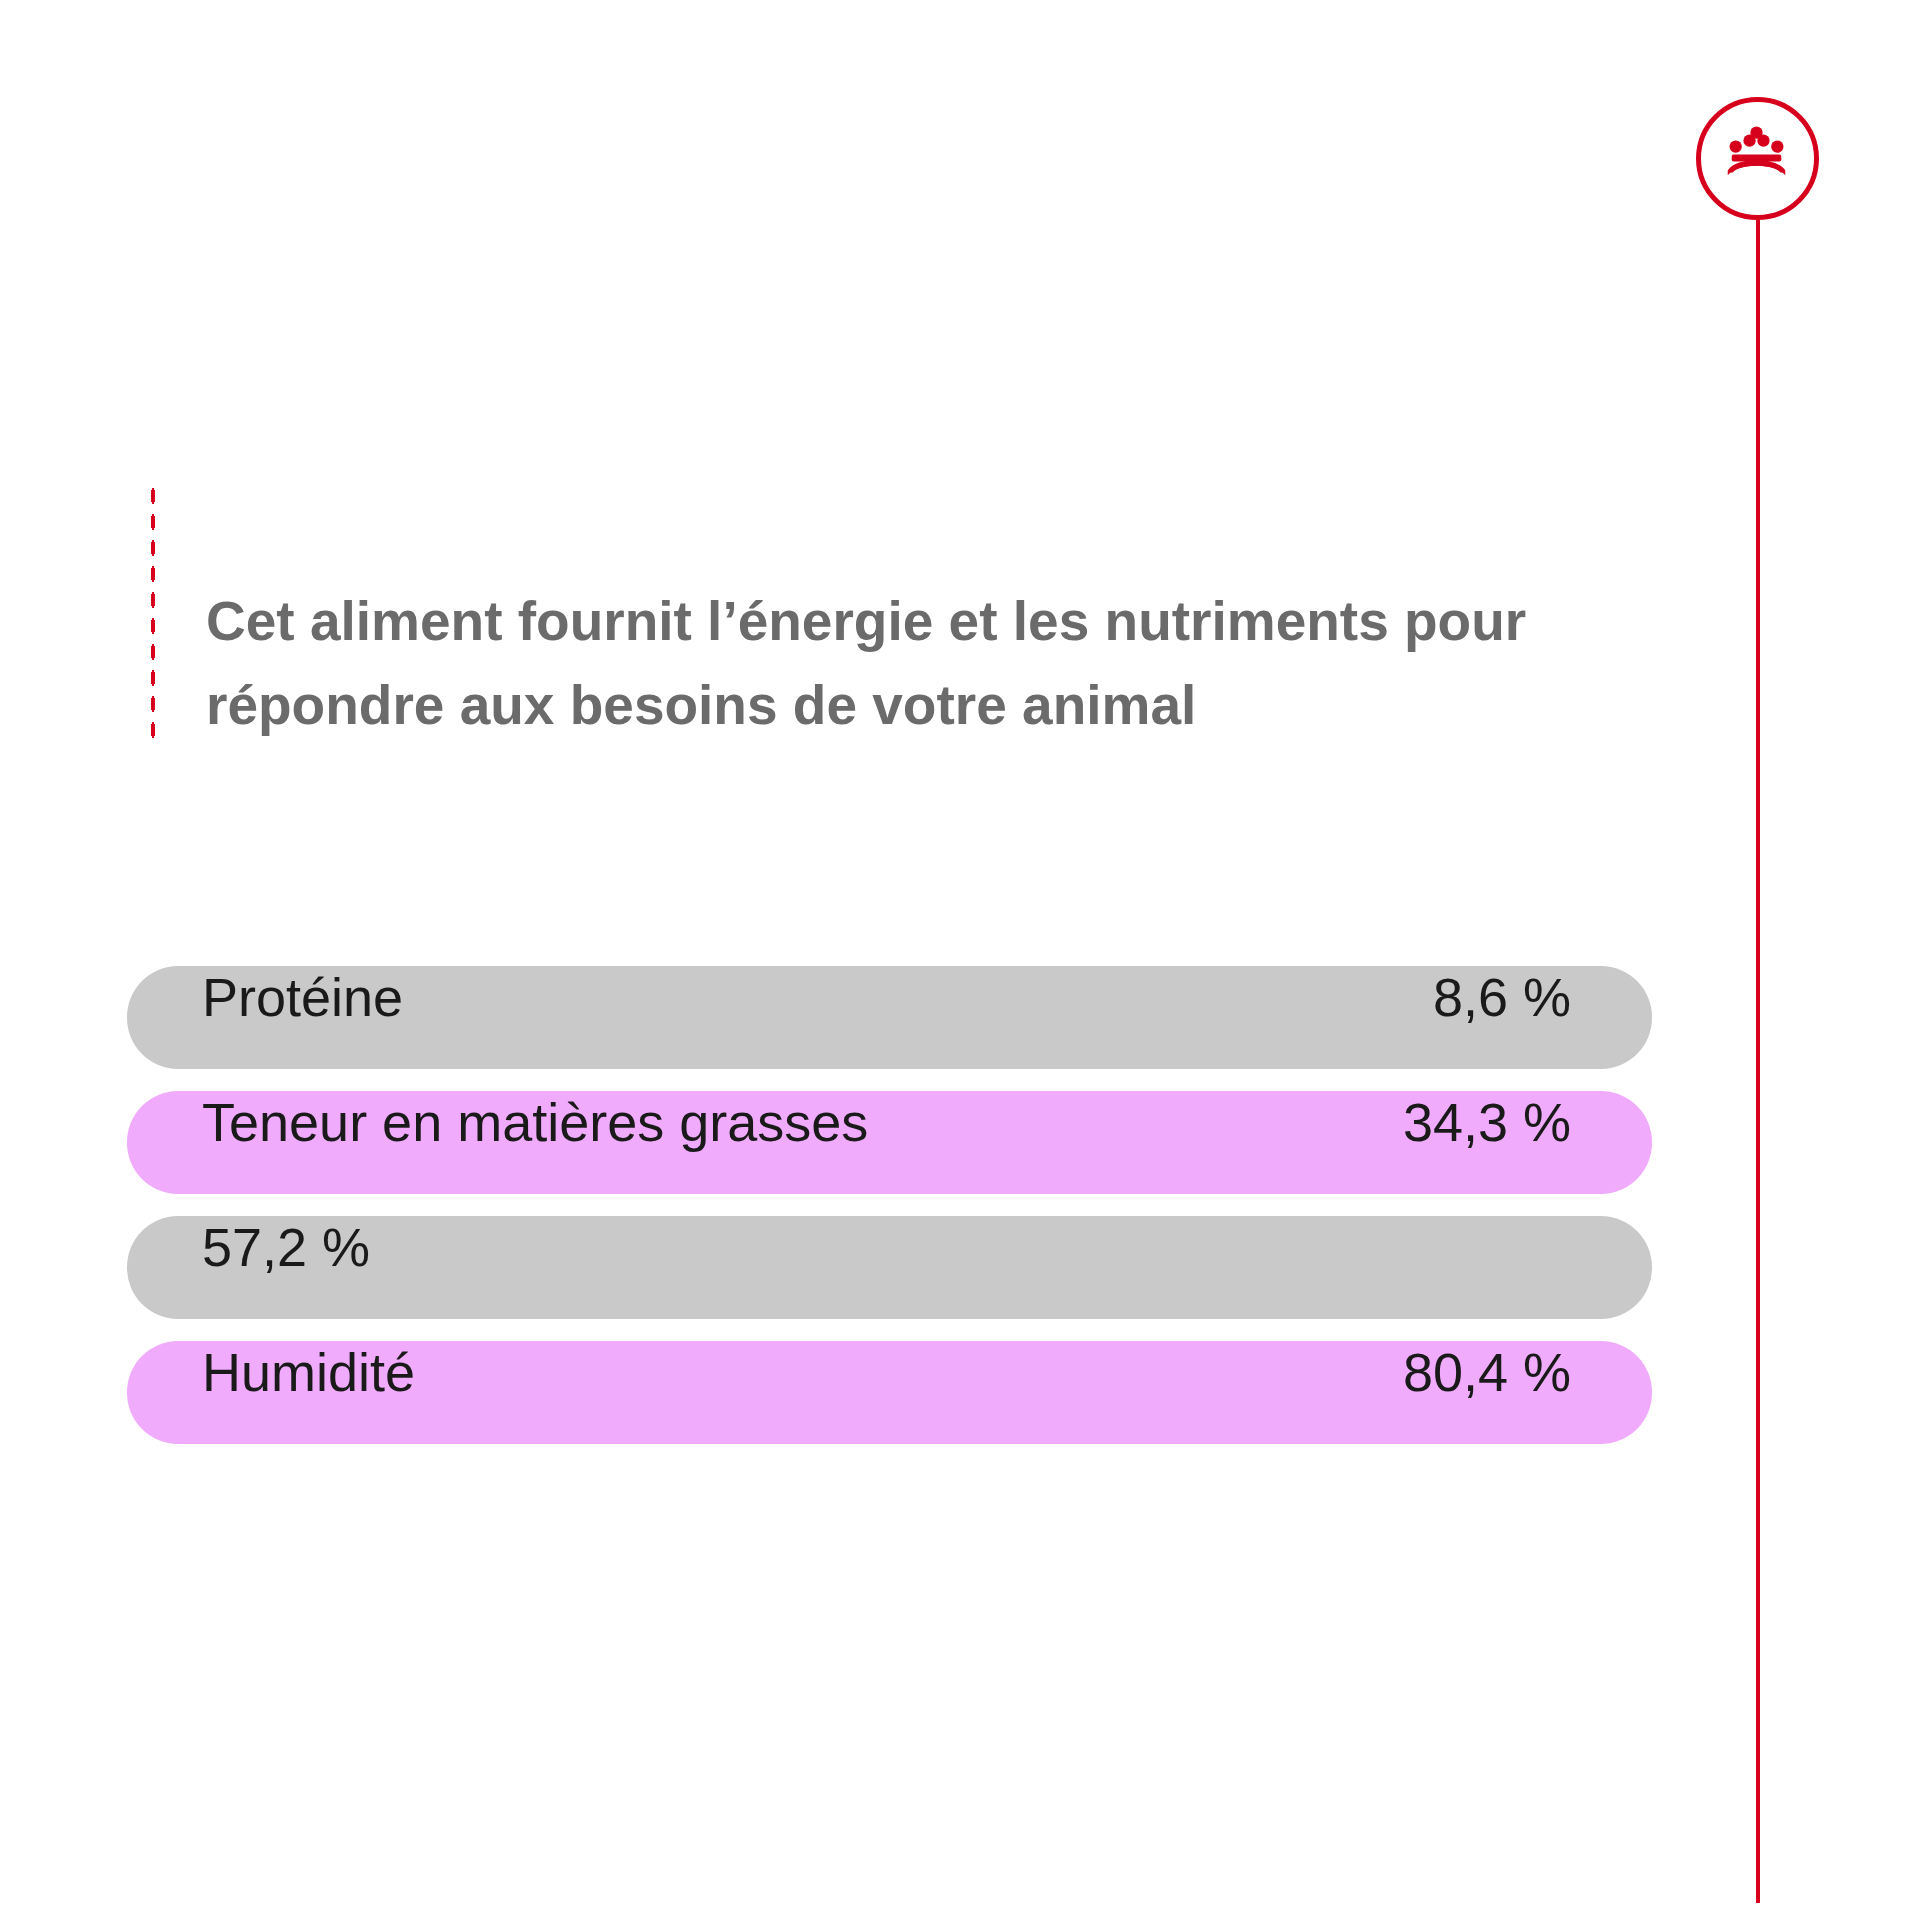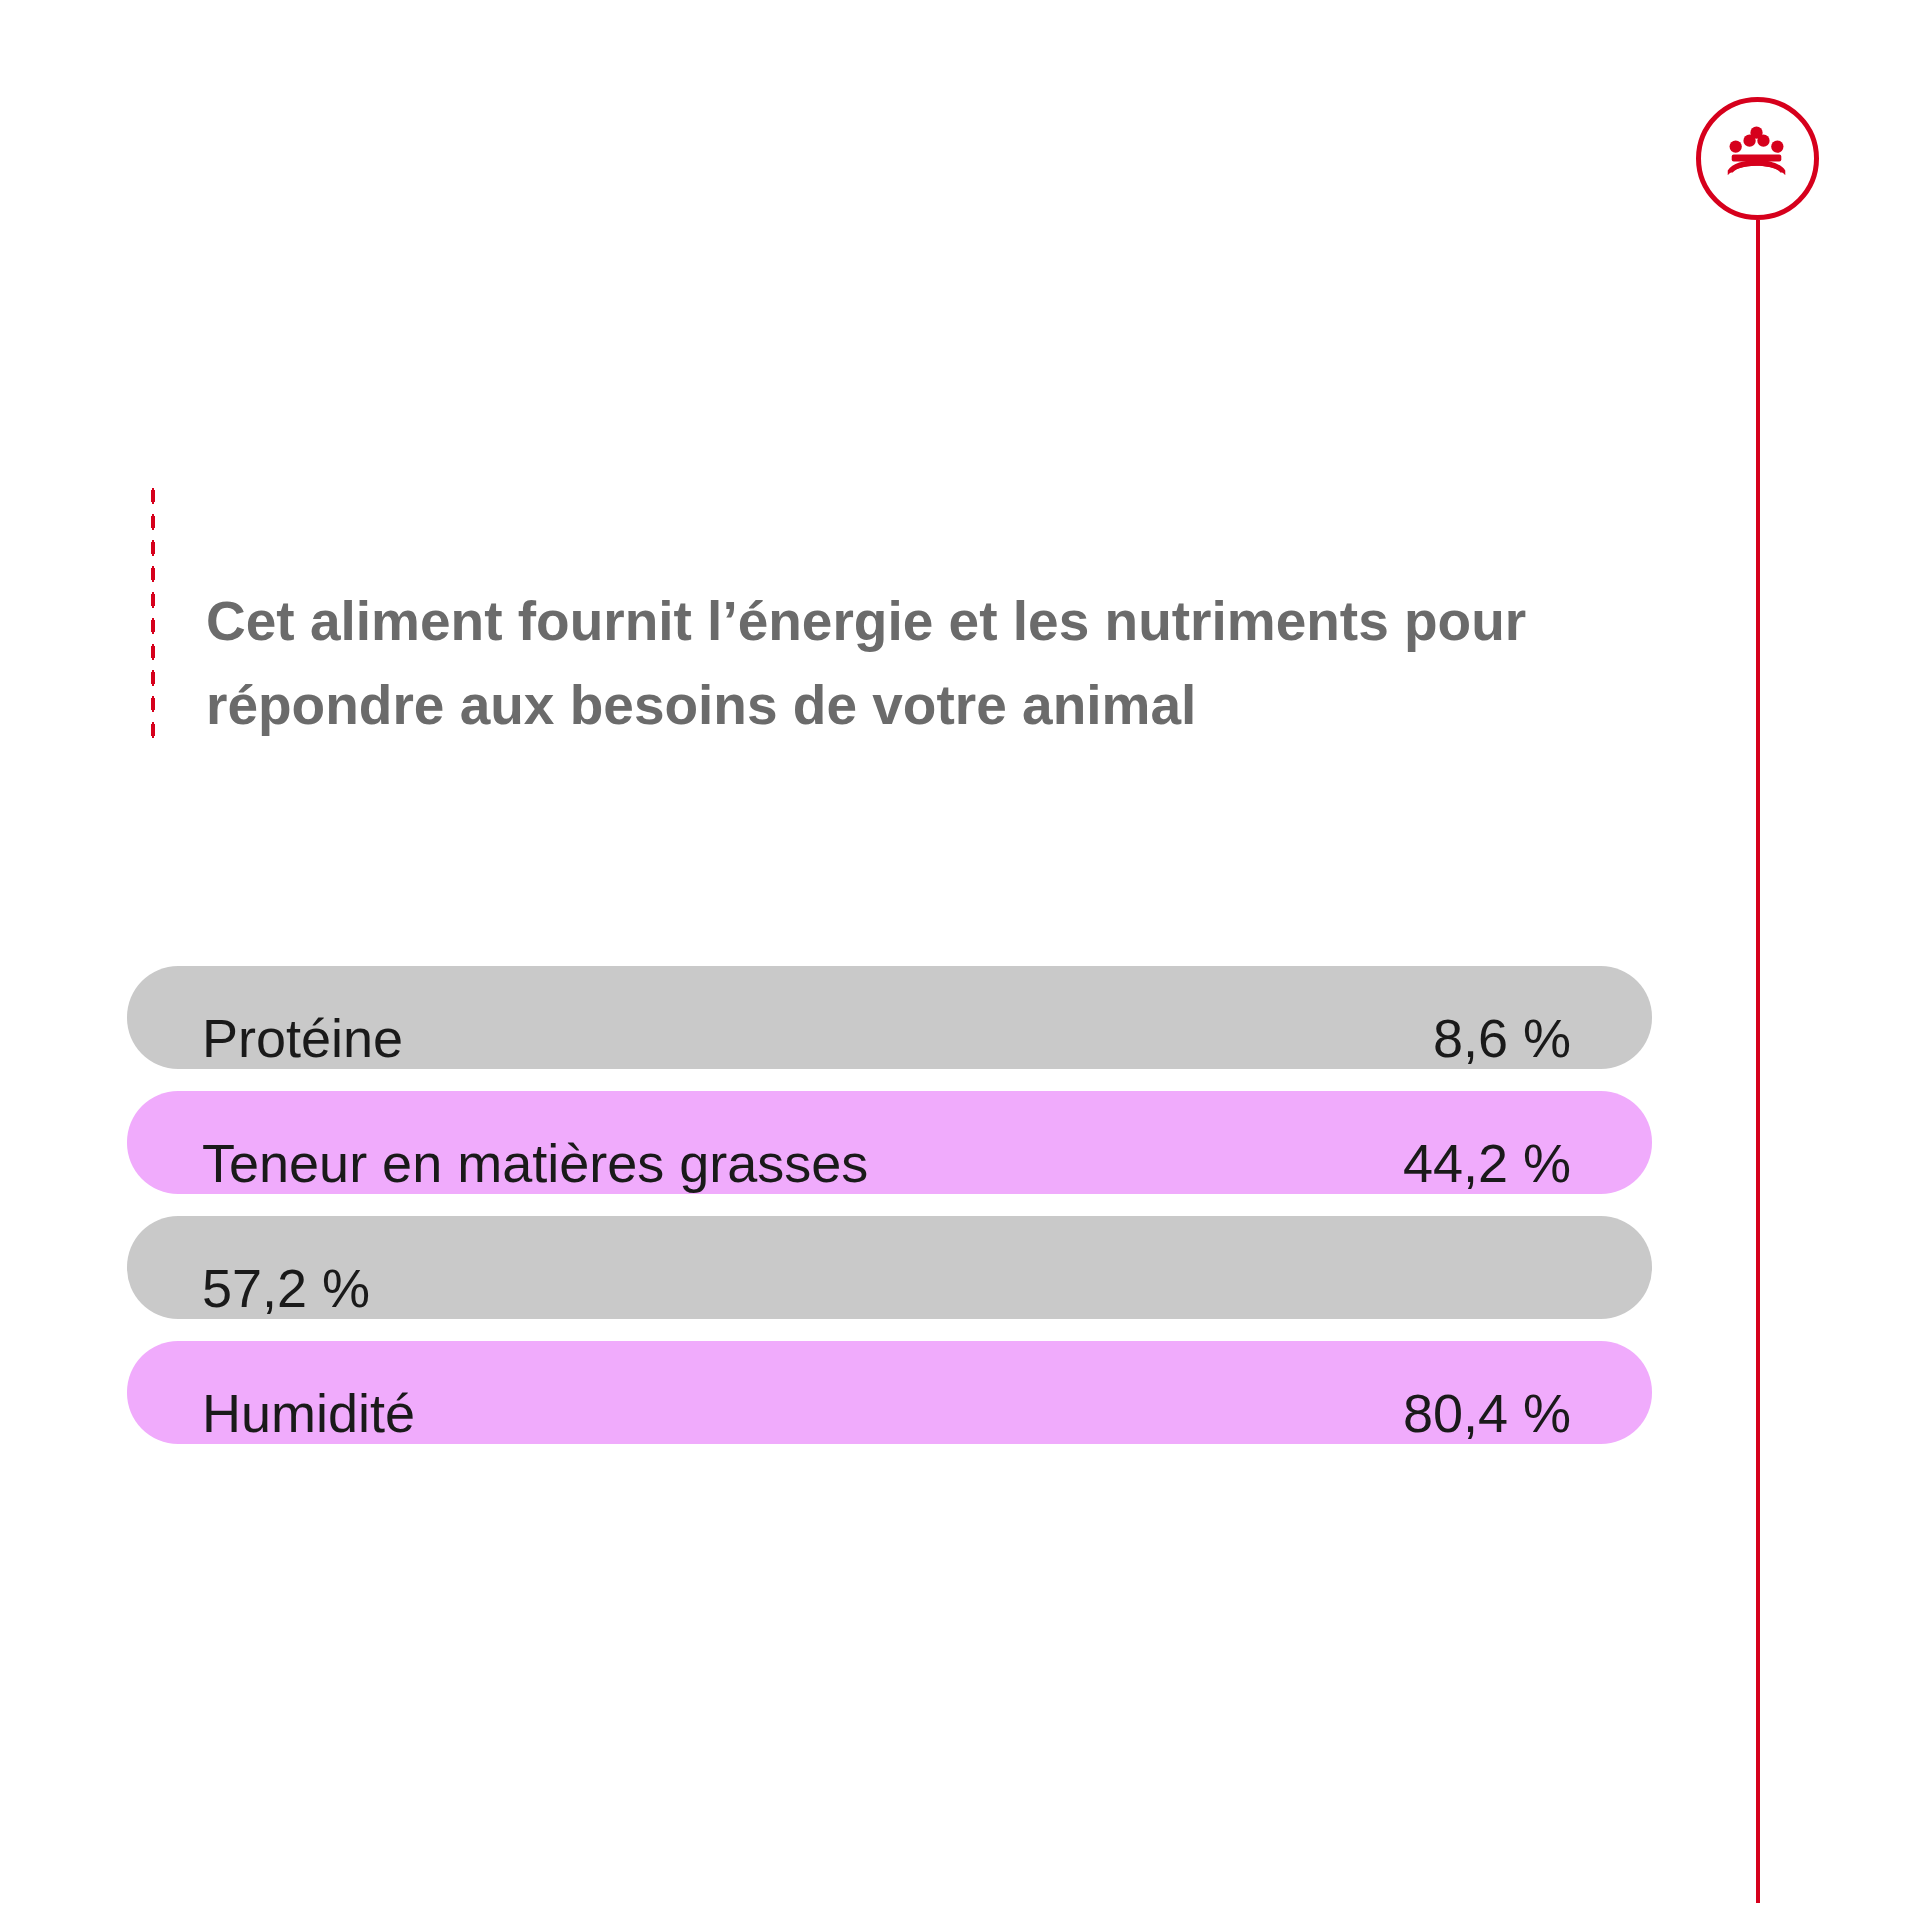--- a/index.html
+++ b/index.html
@@ -94,21 +94,21 @@
     left: 127px;
     top: 966px;
     width: 1525px;
   }
   .row {
     position: relative;
     height: 103px;
     border-radius: 51px;
     margin-bottom: 22px;
     display: flex;
-    align-items: flex-end;
+    align-items: flex-start;
     box-sizing: border-box;
     padding: 0 75px 0 75px;
   }
   .row.shade-dark { background: #c9c9c9; }
   .row.shade-light { background: #f0abfc; }
 
   .row-label {
     font-size: 54px;
     color: #1a1a1a;
     font-weight: 400;
@@ -154,21 +154,21 @@
 
   <div class="rows">
 
     <div class="row shade-dark">
       <span class="row-label">Protéine</span>
       <span class="row-value">8,6 %</span>
     </div>
 
     <div class="row shade-light">
       <span class="row-label">Teneur en matières grasses</span>
-      <span class="row-value">44,2 %</span>
+      <span class="row-value">34,3 %</span>
     </div>
 
     <div class="row shade-dark">
       <span class="row-value">57,2 %</span>
     </div>
 
     <div class="row shade-light">
       <span class="row-label">Humidité</span>
       <span class="row-value">80,4 %</span>
     </div>

